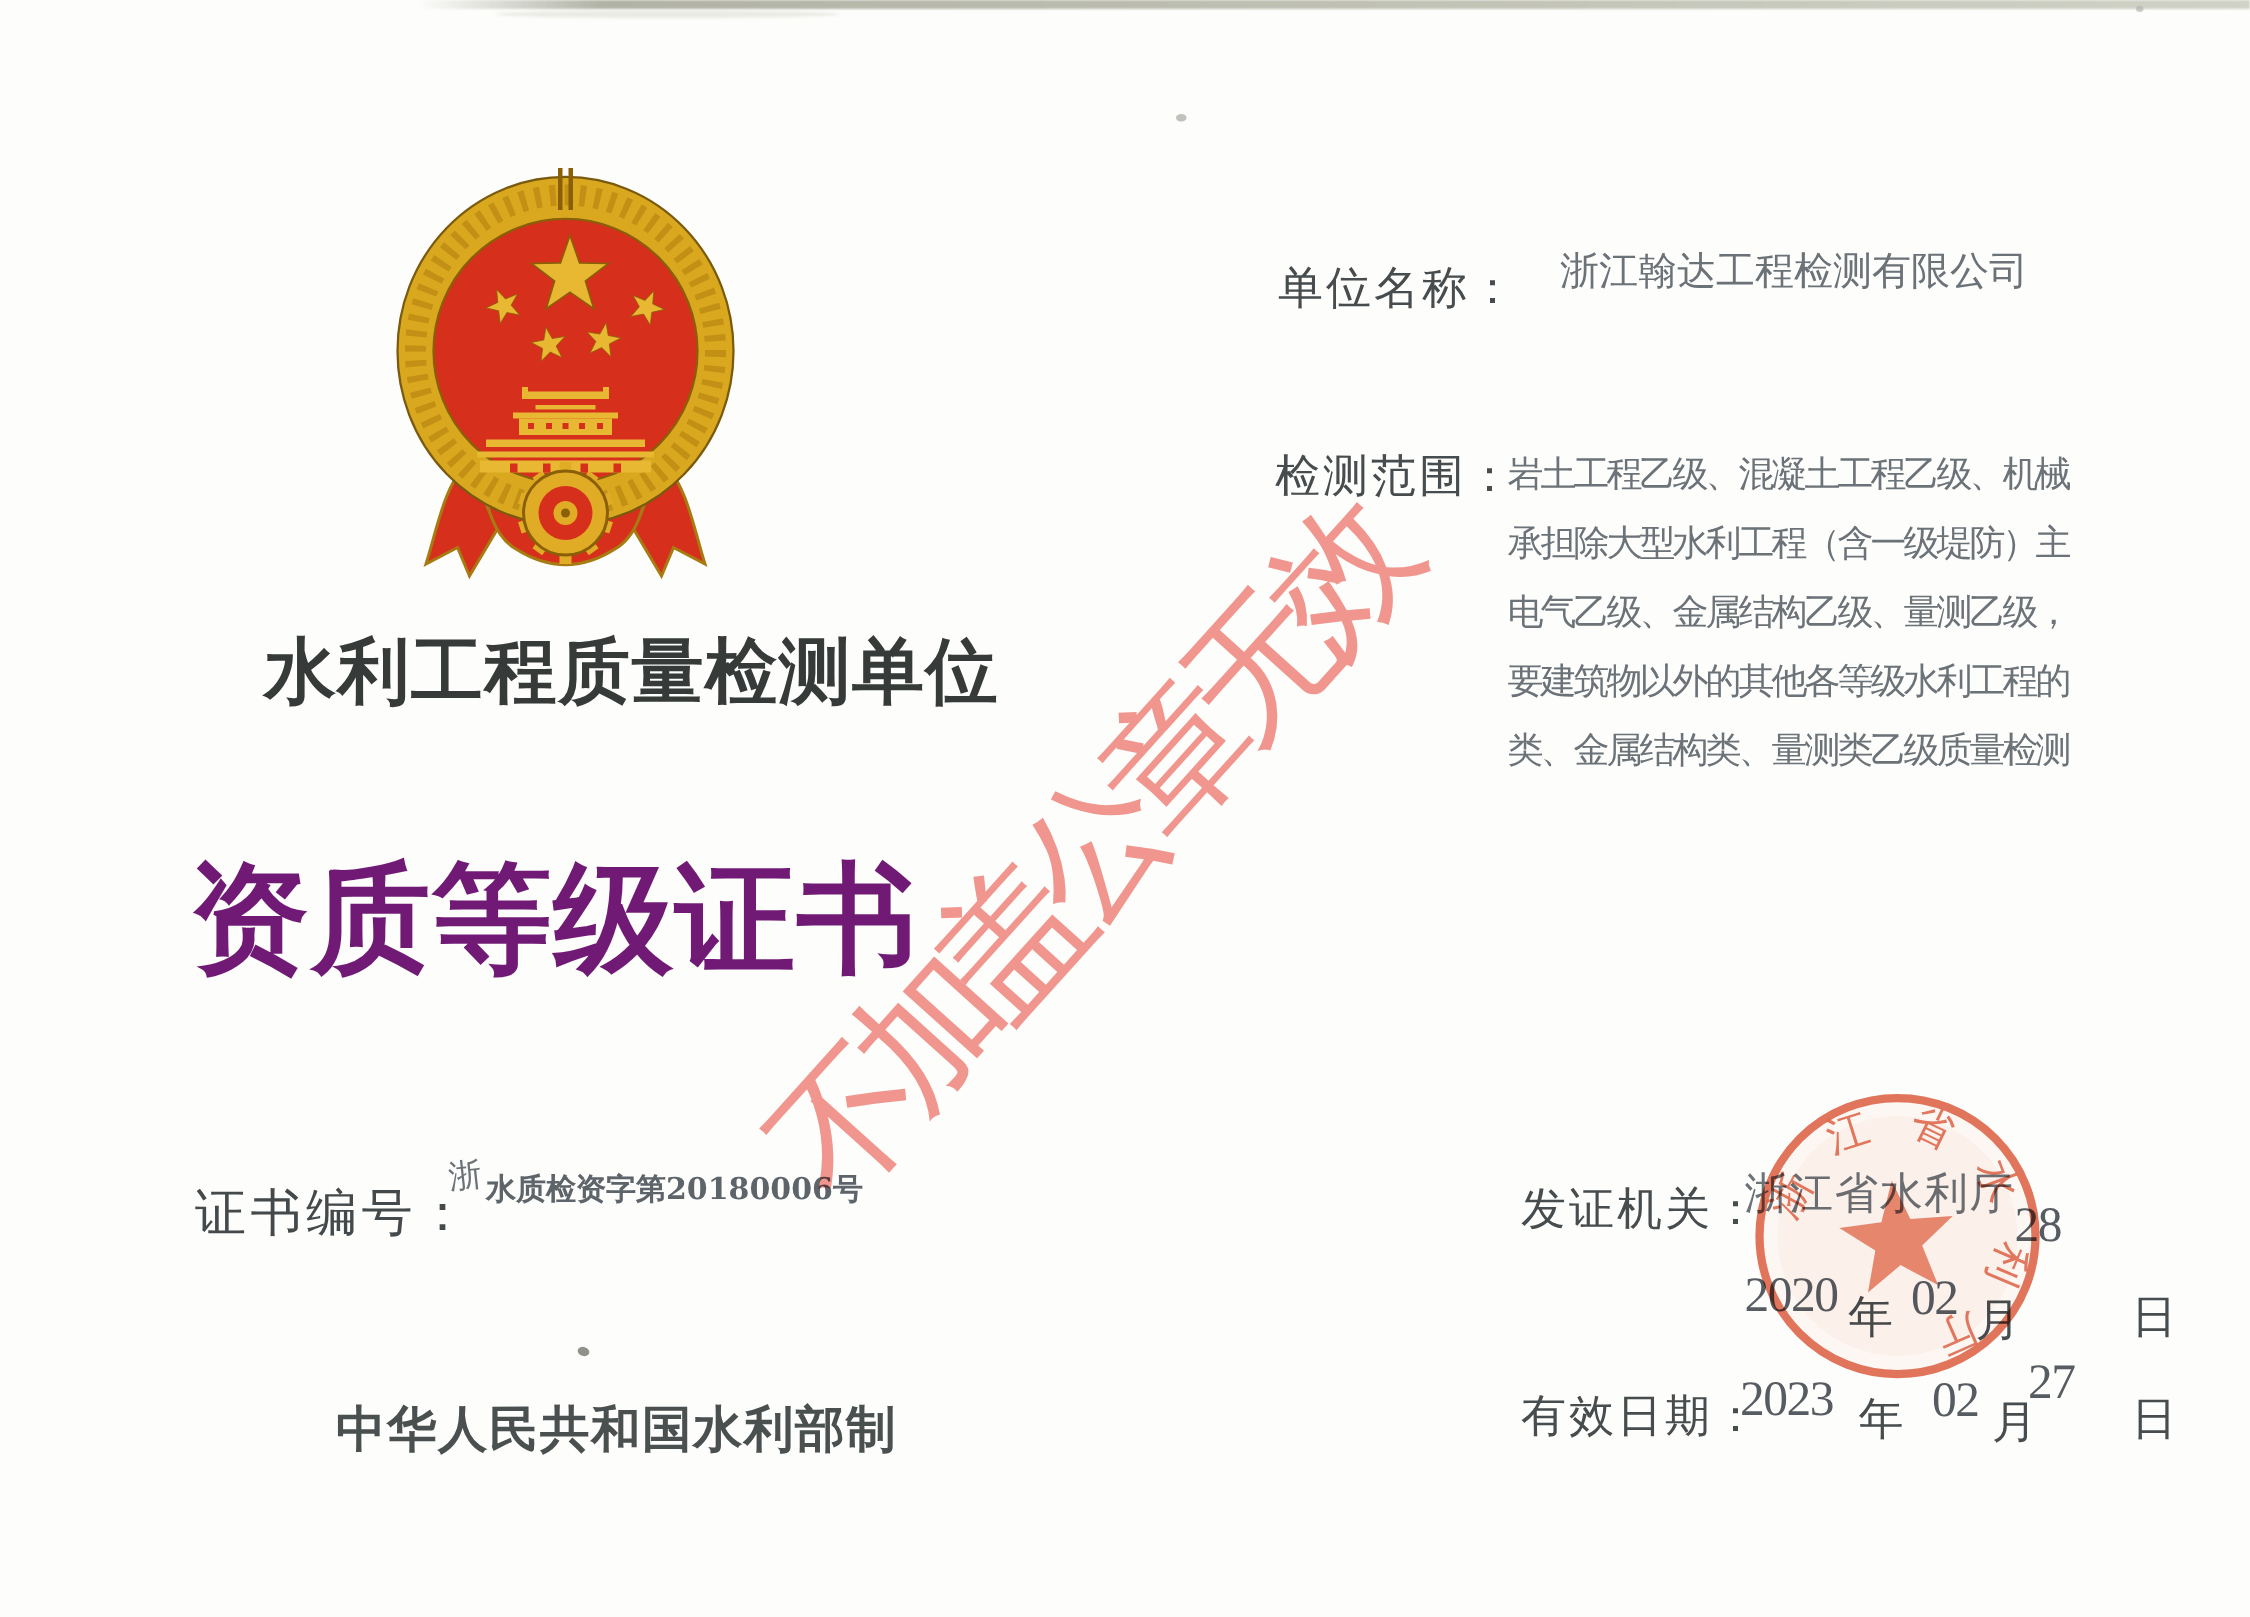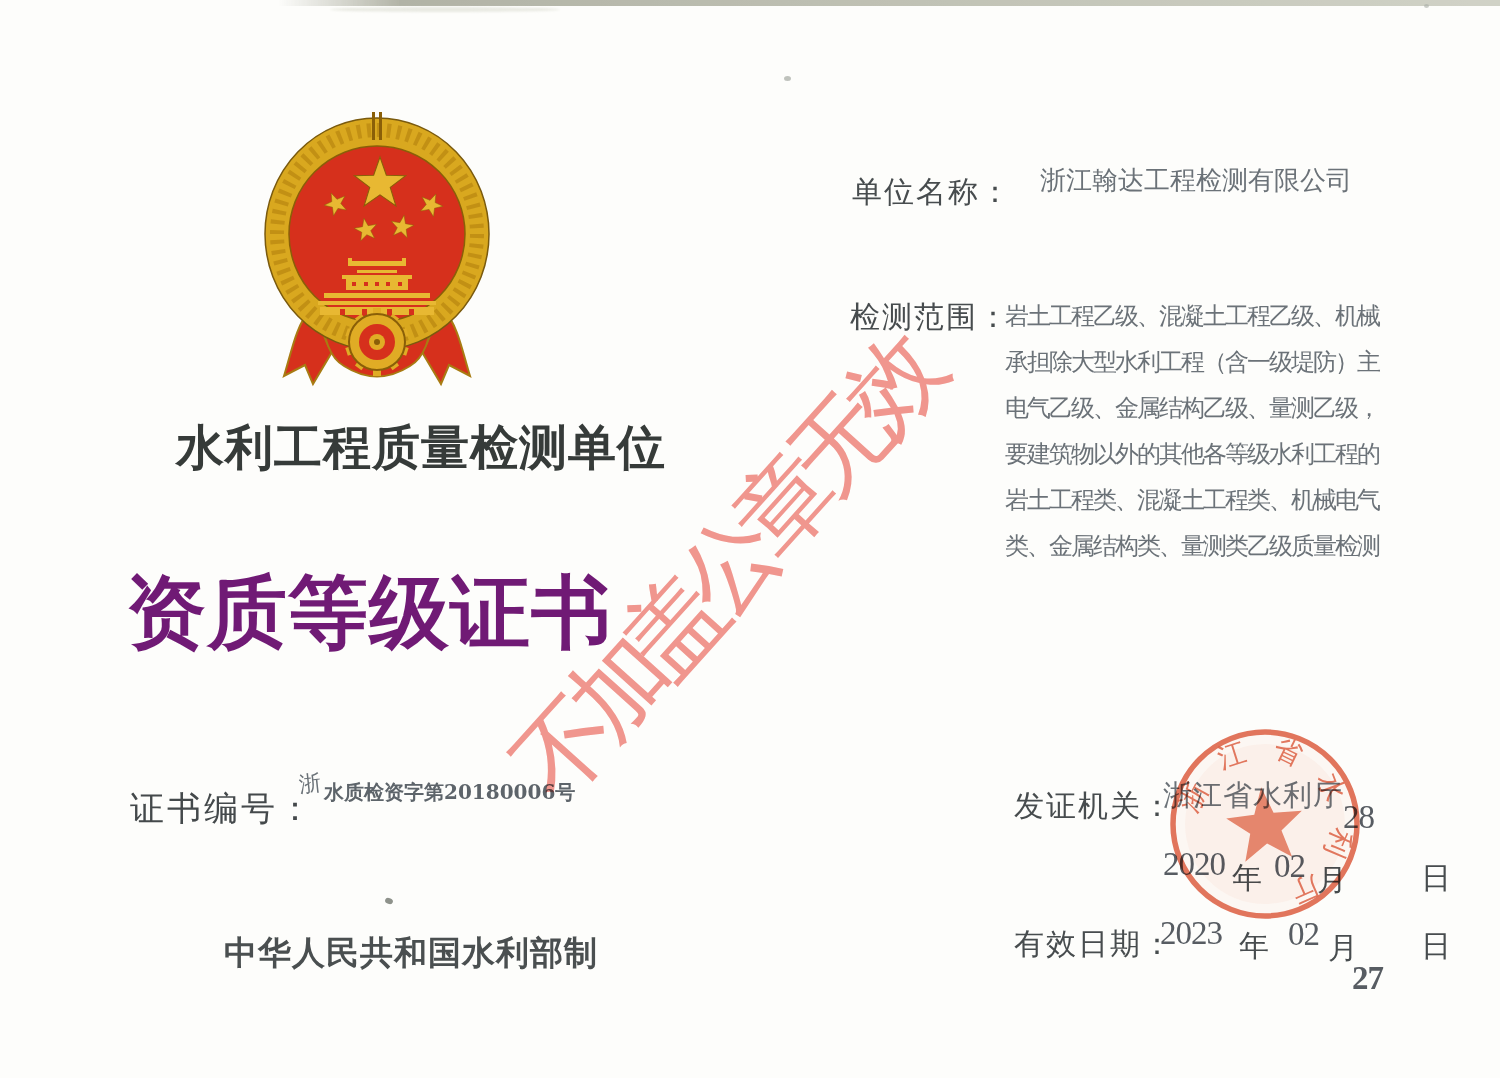--- a/index.html
+++ b/index.html
@@ -187,40 +187,39 @@
 
   <div class="label unit-label">单位名称：</div>
   <div class="unit-value kai">浙江翰达工程检测有限公司</div>
 
   <div class="label scope-label">检测范围：</div>
   <div class="scope-block kai">
     <div class="scope-line">岩土工程乙级、混凝土工程乙级、机械</div>
     <div class="scope-line">承担除大型水利工程（含一级堤防）主</div>
     <div class="scope-line">电气乙级、金属结构乙级、量测乙级，</div>
     <div class="scope-line">要建筑物以外的其他各等级水利工程的</div>
-    <div class="scope-line">岩土工程类、混凝土工程类、机械电气</div>
     <div class="scope-line">类、金属结构类、量测类乙级质量检测</div>
   </div>
 
   <div class="label auth-label">发证机关：</div>
   <div class="auth-value kai">浙江省水利厅</div>
 
   <div class="num" style="left:1163px; top:846px;">2020</div>
   <div class="unit-char" style="left:1232px; top:858px;">年</div>
   <div class="num" style="left:1274px; top:848px;">02</div>
   <div class="unit-char" style="left:1317px; top:860px;">月</div>
   <div class="num" style="left:1343px; top:799px;font-family:Liberation Serif, serif;">28</div>
   <div class="unit-char" style="left:1421px; top:858px;">日</div>
 
   <div class="label valid-label">有效日期：</div>
   <div class="num" style="left:1160px; top:915px;">2023</div>
   <div class="unit-char" style="left:1239px; top:926px;">年</div>
   <div class="num" style="left:1288px; top:916px;">02</div>
   <div class="unit-char" style="left:1328px; top:928px;">月</div>
-  <div class="num" style="left:1352px; top:960px;font-weight:bold;">27</div>
+  <div class="num" style="left:1352px; top:904px;">27</div>
   <div class="unit-char" style="left:1421px; top:926px;">日</div>
 
   <div class="watermark">不加盖公章无效</div>
 
   <svg class="seal" viewBox="0 0 250 250" aria-hidden="true">
     <circle cx="125" cy="125" r="92" fill="rgba(236,118,88,0.05)" stroke="#dd5b3d" stroke-width="5.5" opacity=".9"></circle>
     <circle cx="125" cy="125" r="80" fill="rgba(230,115,85,0.06)"></circle>
     <polygon points="125,88 134.7,114.7 163,115.6 140.7,133.1 148.5,160.4 125,144.5 101.5,160.4 109.3,133.1 87,115.6 115.3,114.7" fill="#e0684a" opacity=".85" transform="rotate(-6 125 125)"></polygon>
     <path id="sealArcPath" d="M59,125 a66,66 0 1 1 132,0 a66,66 0 1 1 -132,0" fill="none"></path>
     <text font-size="28" fill="#dd5b3d" opacity=".88" style="letter-spacing:22px; font-family:'DejaVu Serif',serif;">

